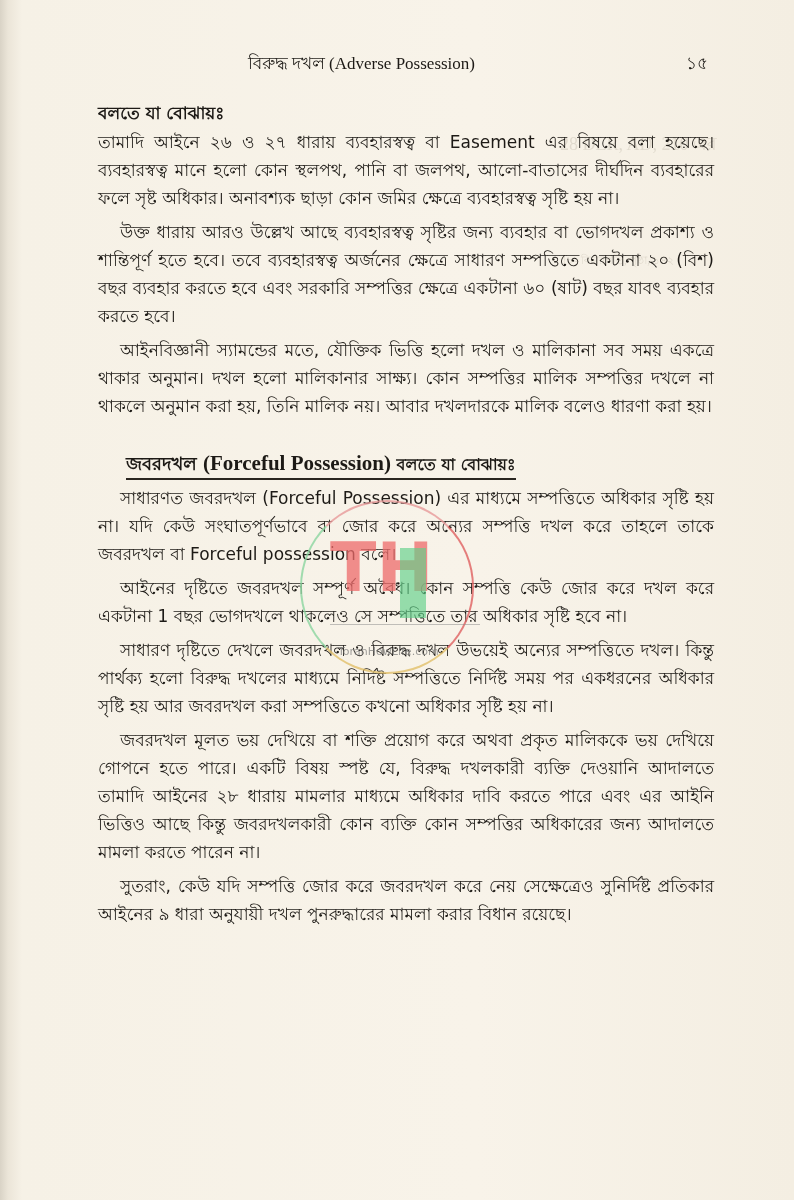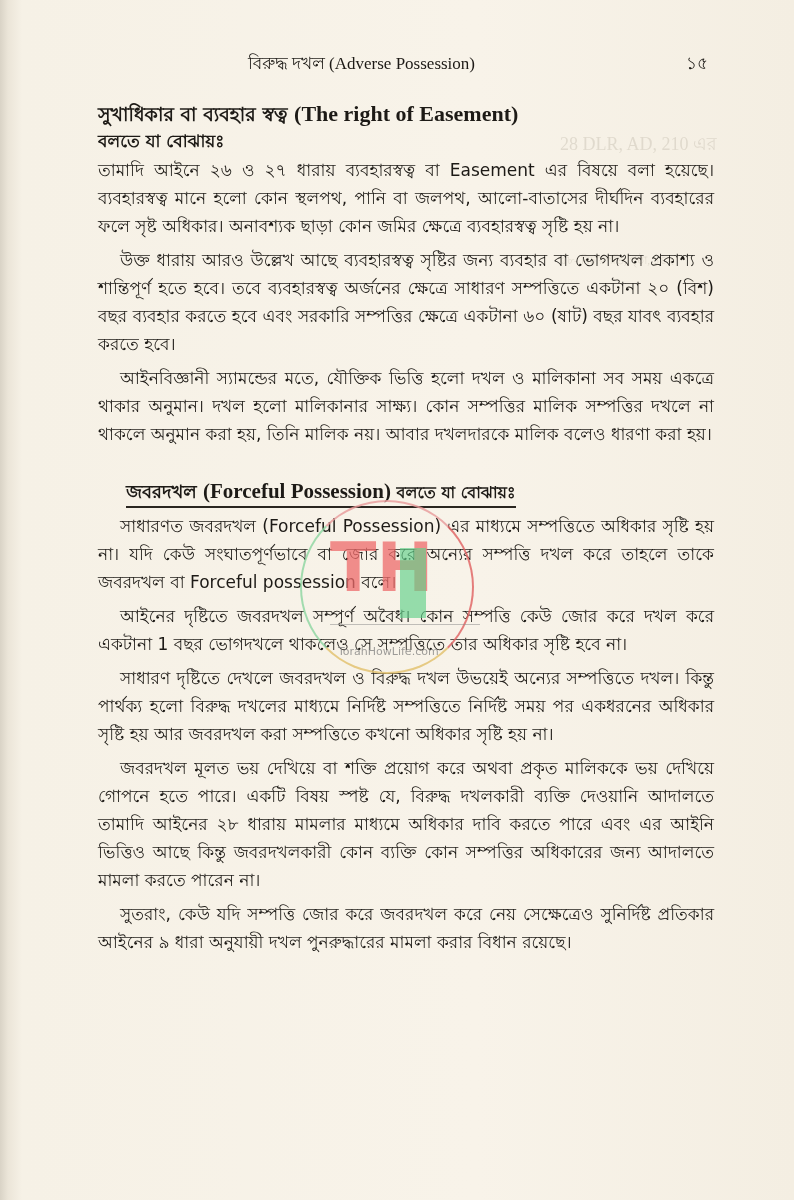--- a/index.html
+++ b/index.html
@@ -62,23 +62,20 @@
 
   <div class="bleed" style="left:560px; top:130px;">28 DLR, AD, 210 এর</div>
   <div class="bleed" style="left:560px; top:240px; font-size:11px;margin-top:12px;">৫৮- বিচারপতি, পৃষ্ঠা, ১৪২</div>
 
   <div class="running-head">
     <span class="title">বিরুদ্ধ দখল (Adverse Possession)</span>
     <span class="pno">১৫</span>
   </div>
 
   <div class="content">
-    <div class="h1">
-      <span>সুখাধিকার বা ব্যবহার স্বত্ব </span><span class="en">(The right of Easement)</span>
-    </div>
     <div class="sub">বলতে যা বোঝায়ঃ</div>
     <p class="noindent">তামাদি আইনে ২৬ ও ২৭ ধারায় ব্যবহারস্বত্ব বা Easement এর বিষয়ে বলা হয়েছে। ব্যবহারস্বত্ব মানে হলো কোন স্থলপথ, পানি বা জলপথ, আলো-বাতাসের দীর্ঘদিন ব্যবহারের ফলে সৃষ্ট অধিকার। অনাবশ্যক ছাড়া কোন জমির ক্ষেত্রে ব্যবহারস্বত্ব সৃষ্টি হয় না।</p>
     <p>উক্ত ধারায় আরও উল্লেখ আছে ব্যবহারস্বত্ব সৃষ্টির জন্য ব্যবহার বা ভোগদখল প্রকাশ্য ও শান্তিপূর্ণ হতে হবে। তবে ব্যবহারস্বত্ব অর্জনের ক্ষেত্রে সাধারণ সম্পত্তিতে একটানা ২০ (বিশ) বছর ব্যবহার করতে হবে এবং সরকারি সম্পত্তির ক্ষেত্রে একটানা ৬০ (ষাট) বছর যাবৎ ব্যবহার করতে হবে।</p>
     <p>আইনবিজ্ঞানী স্যামন্ডের মতে, যৌক্তিক ভিত্তি হলো দখল ও মালিকানা সব সময় একত্রে থাকার অনুমান। দখল হলো মালিকানার সাক্ষ্য। কোন সম্পত্তির মালিক সম্পত্তির দখলে না থাকলে অনুমান করা হয়, তিনি মালিক নয়। আবার দখলদারকে মালিক বলেও ধারণা করা হয়।</p>
 
     <div class="h2">
       <span>জবরদখল </span><span class="en">(Forceful Possession)</span><span class="small"> বলতে যা বোঝায়ঃ</span>
     </div>
     <p>সাধারণত জবরদখল (Forceful Possession) এর মাধ্যমে সম্পত্তিতে অধিকার সৃষ্টি হয় না। যদি কেউ সংঘাতপূর্ণভাবে বা জোর করে অন্যের সম্পত্তি দখল করে তাহলে তাকে জবরদখল বা Forceful possession বলে।</p>
     <p>আইনের দৃষ্টিতে জবরদখল সম্পূর্ণ অবৈধ। কোন সম্পত্তি কেউ জোর করে দখল করে একটানা 1 বছর ভোগদখলে থাকলেও সে সম্পত্তিতে তার অধিকার সৃষ্টি হবে না।</p>

